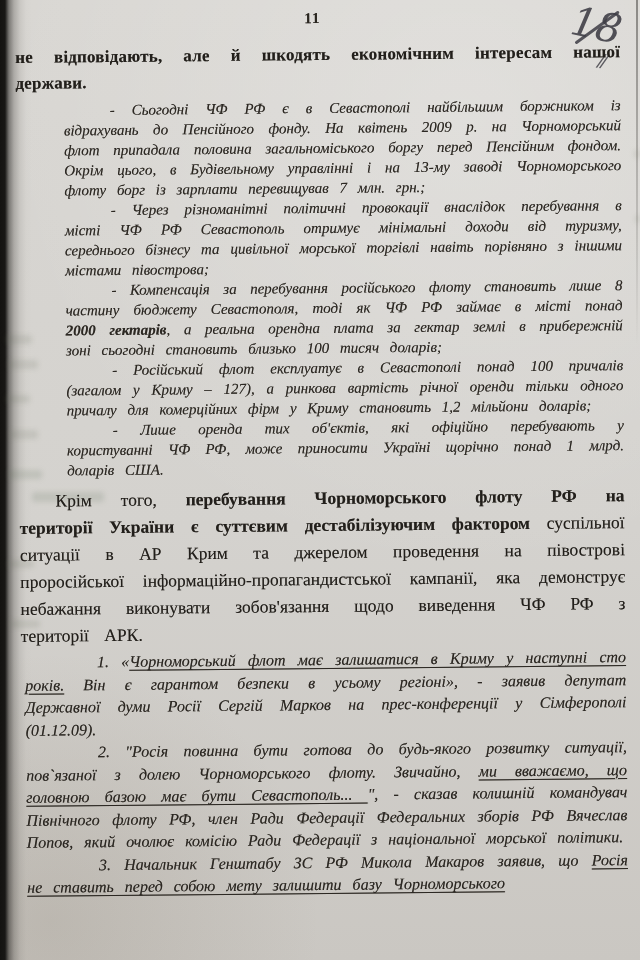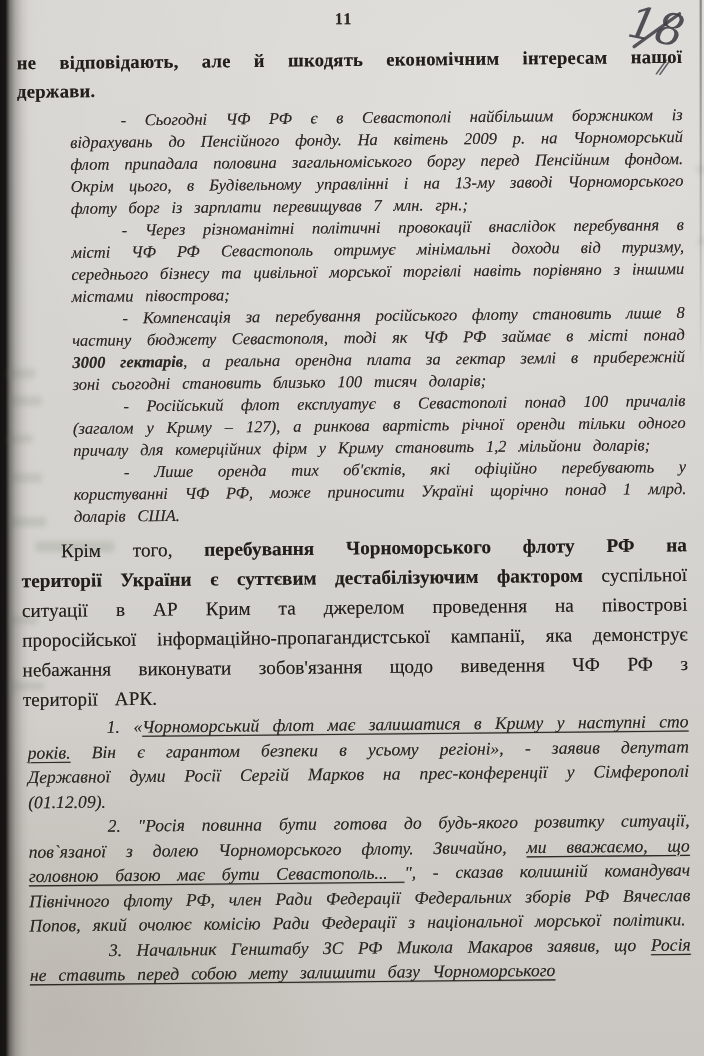--- a/index.html
+++ b/index.html
@@ -77,21 +77,21 @@
 
   <div class="content">
 
     <div class="page-number">11</div>
 
     <p class="lead">не відповідають, але й шкодять економічним інтересам нашої держави.</p>
 
     <div class="bullets">
       <p><span>- Сьогодні ЧФ РФ є в Севастополі найбільшим боржником із відрахувань до Пенсійного фонду. На квітень 2009 р. на Чорноморський флот припадала половина загальноміського боргу перед Пенсійним фондом. Окрім цього, в Будівельному управлінні і на 13-му заводі Чорноморського флоту борг із зарплати перевищував 7 млн. грн.;</span></p>
       <p><span>- Через різноманітні політичні провокації внаслідок перебування в місті ЧФ РФ Севастополь отримує мінімальні доходи від туризму, середнього бізнесу та цивільної морської торгівлі навіть порівняно з іншими містами півострова;</span></p>
-      <p><span>- Компенсація за перебування російського флоту становить лише 8 частину бюджету Севастополя, тоді як ЧФ РФ займає в місті понад </span><span class="bi">3000 гектарів</span><span>, а реальна орендна плата за гектар землі в прибережній зоні сьогодні становить близько 100 тисяч доларів;</span></p>
+      <p><span>- Компенсація за перебування російського флоту становить лише 8 частину бюджету Севастополя, тоді як ЧФ РФ займає в місті понад </span><span class="bi">2000 гектарів</span><span>, а реальна орендна плата за гектар землі в прибережній зоні сьогодні становить близько 100 тисяч доларів;</span></p>
       <p><span>- Російський флот експлуатує в Севастополі понад 100 причалів (загалом у Криму – 127), а ринкова вартість річної оренди тільки одного причалу для комерційних фірм у Криму становить 1,2 мільйони доларів;</span></p>
       <p><span>- Лише оренда тих об'єктів, які офіційно перебувають у користуванні ЧФ РФ, може приносити Україні щорічно понад 1 млрд. доларів США.</span></p>
     </div>
 
     <p class="key"><span>Крім того, </span><span class="b">перебування Чорноморського флоту РФ на території України є суттєвим дестабілізуючим фактором</span><span> суспільної ситуації в АР Крим та джерелом проведення на півострові проросійської інформаційно-пропагандистської кампанії, яка демонструє небажання виконувати зобов'язання щодо виведення ЧФ РФ з території АРК.</span></p>
 
     <div class="quotes">
       <p><span>1. </span><span>«</span><span class="u">Чорноморський флот має залишатися в Криму у наступні сто років.</span><span> Він є гарантом безпеки в усьому регіоні», - заявив депутат Державної думи Росії Сергій Марков на прес-конференції у Сімферополі (01.12.09).</span></p>
       <p><span>2. </span><span>"Росія повинна бути готова до будь-якого розвитку ситуації, пов`язаної з долею Чорноморського флоту. Звичайно, </span><span class="u">ми вважаємо, що головною базою має бути Севастополь... </span><span>", - сказав колишній командувач Північного флоту РФ, член Ради Федерації Федеральних зборів РФ Вячеслав Попов, який очолює комісію Ради Федерації з національної морської політики.</span></p>
       <p><span>3. </span><span>Начальник Генштабу ЗС РФ Микола Макаров заявив, що </span><span class="u">Росія не ставить перед собою мету залишити базу Чорноморського</span><span></span></p>

